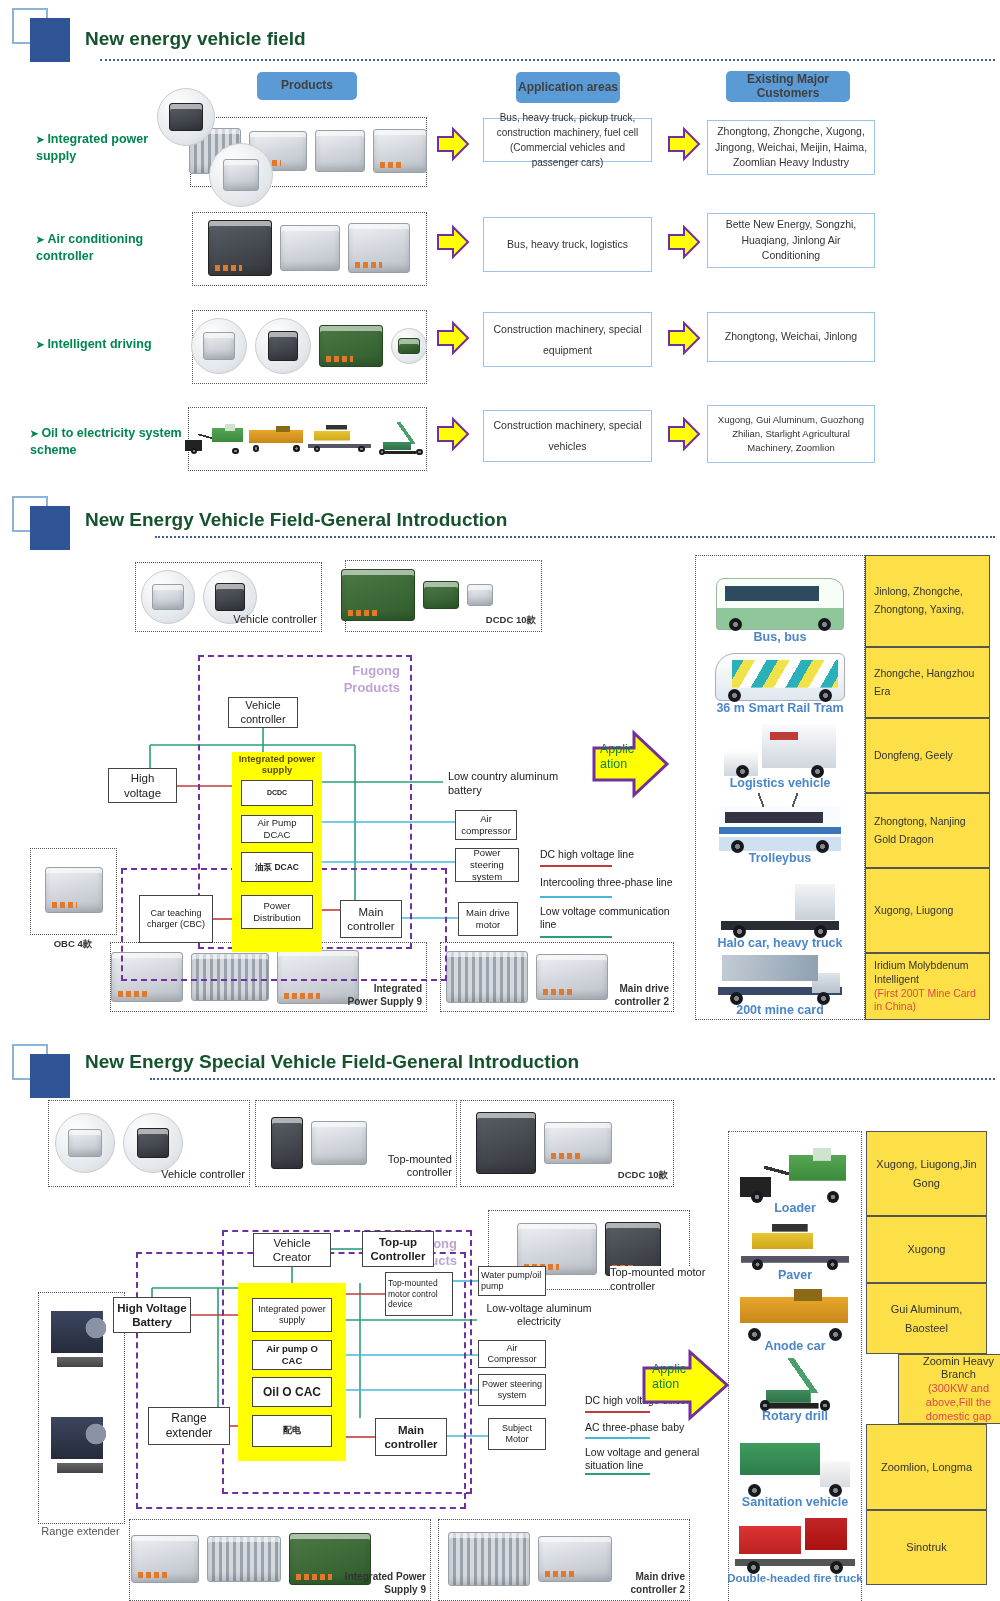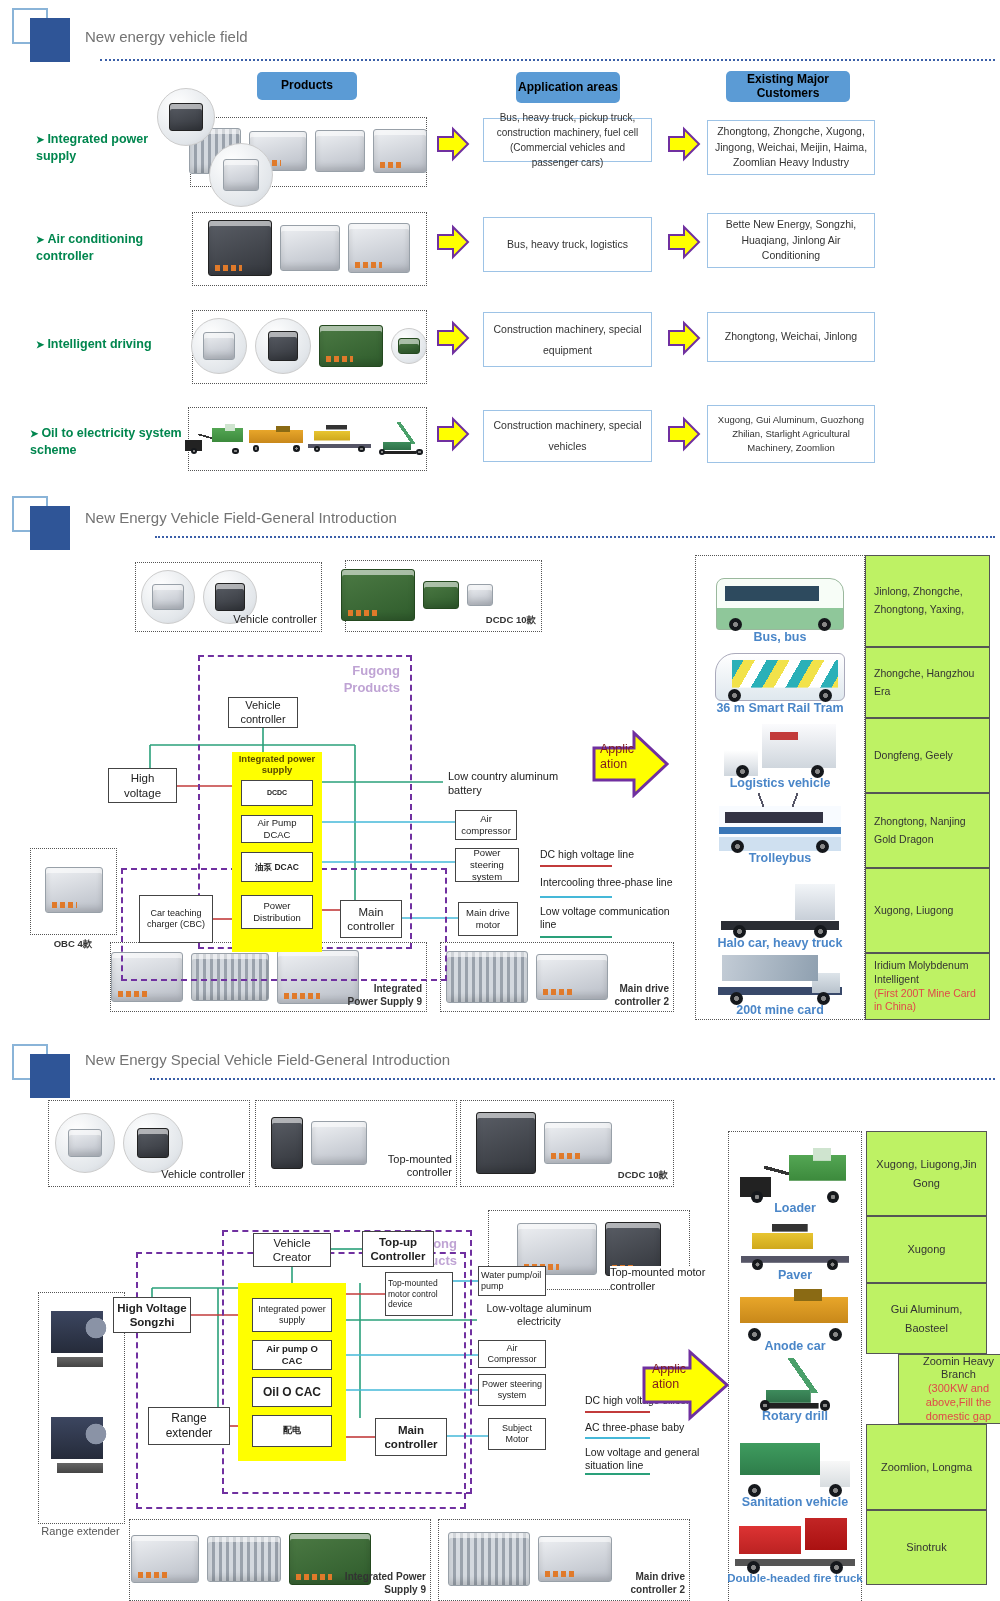--- a/index.html
+++ b/index.html
@@ -3,24 +3,24 @@
 <meta charset="utf-8">
 <style>
   html,body{margin:0;padding:0;background:#fff;}
   #page{position:relative;width:1000px;height:1601px;background:#fff;overflow:hidden;
         font-family:"Liberation Sans",sans-serif;color:#222;}
   .abs{position:absolute;}
   .sec{position:absolute;left:0;width:1000px;}
   
   .sq-light{position:absolute;width:32px;height:32px;border:2px solid #8ab4d8;background:#fff;}
   .sq-dark{position:absolute;width:40px;height:44px;background:#2f5597;}
-  .sec-title{position:absolute;font-size:15px;font-weight:normal;color:#737373;white-space:nowrap;}
+  .sec-title{position:absolute;font-size:19px;font-weight:bold;color:#14532d;white-space:nowrap;}
   .dotline{position:absolute;border-top:2px dotted #3a5fa8;height:0;}
   
-  .pill{position:absolute;background:#5b9bd5;color:#000000;font-weight:bold;font-size:12px;
+  .pill{position:absolute;background:#5b9bd5;color:#404040;font-weight:bold;font-size:12px;
         border-radius:5px;display:flex;align-items:center;justify-content:center;text-align:center;line-height:1.15;}
   
   .glabel{position:absolute;color:#00864e;font-weight:bold;font-size:12.5px;line-height:1.35;}
   .glabel .mk{color:#00864e;font-size:10px;margin-right:3px;}
   
   .dotbox{position:absolute;border:1.5px dotted #555;background:#fff;}
   .appbox{position:absolute;border:1px solid #9dc3e6;background:#fff;display:flex;align-items:center;justify-content:center;
           text-align:center;font-size:10px;color:#333;padding:3px 6px;box-sizing:border-box;line-height:1.5;}
   .wbox{position:absolute;border:1px solid #444;background:#fff;display:flex;align-items:center;justify-content:center;
         text-align:center;color:#222;padding:2px;box-sizing:border-box;line-height:1.25;}
@@ -29,21 +29,21 @@
   .fugong{position:absolute;color:#bfa3d4;font-weight:bold;font-size:13px;text-align:right;line-height:1.3;}
   .cap{position:absolute;font-size:11px;color:#222;line-height:1.25;}
   .capb{font-weight:bold;font-size:10px;color:#333;}
   .legtext{position:absolute;font-size:10.5px;color:#222;line-height:1.25;}
   .legline{position:absolute;height:0;border-top:2px solid;}
   .lg-red{border-color:#c23b3b;} .lg-cyan{border-color:#45b8d8;} .lg-green{border-color:#2aa07a;}
   
   .vt-imgcol{position:absolute;border:1.5px dotted #555;background:#fff;box-sizing:border-box;}
   .vt-cell{position:absolute;display:flex;flex-direction:column;align-items:center;justify-content:flex-end;box-sizing:border-box;padding-bottom:1px;}
   .vt-cap{font-size:12.5px;font-weight:bold;color:#4a86c8;white-space:nowrap;}
-  .cust{position:absolute;border:1px solid #555;background:#bef264;box-sizing:border-box;font-size:10.5px;color:#333;
+  .cust{position:absolute;border:1px solid #555;background:#fde047;box-sizing:border-box;font-size:10.5px;color:#333;
         display:flex;flex-direction:column;justify-content:center;padding:0 8px;line-height:1.7;}
   .cust.ctr{text-align:center;align-items:center;font-size:11px;}
   .rednote{color:#e04848;}
   
   .dev{background:linear-gradient(165deg,#eef0f3,#b9bec7);border:1px solid #98a0a8;border-radius:3px;
        box-shadow:inset 0 5px 0 rgba(255,255,255,.55), inset 0 -4px 6px rgba(0,0,0,.14);position:relative;flex:none;}
   .dev.oc::after{content:"";position:absolute;left:6px;bottom:4px;width:45%;height:6px;
        background:repeating-linear-gradient(90deg,#e07a2a 0 5px,rgba(0,0,0,0) 5px 8px);}
   .dev.fins{background:repeating-linear-gradient(90deg,#d4d9df 0 4px,#9aa2ac 4px 7px);}
   .dev.pcb{background:linear-gradient(160deg,#4c7a44,#2f5c2c);border-color:#24491f;}
@@ -101,21 +101,21 @@
      linear-gradient(#3e8c5c,#2f7049) 20px 40px/56px 16px no-repeat,
      linear-gradient(#222,#222) 14px 57px/72px 7px no-repeat;}
   .v-tank{width:118px;height:56px;background:
      linear-gradient(#f8f8f8,#d8dde0) right 4px top 22px/30px 26px no-repeat,
      linear-gradient(#3f9c5f,#2e7d4a) 4px 4px/80px 32px no-repeat,
      linear-gradient(#fff,#fff) 8px 14px/72px 6px no-repeat;}
   .v-fire{width:120px;height:56px;background:
      linear-gradient(#c22525,#a11) right 8px top 2px/42px 32px no-repeat,
      linear-gradient(#d33,#b22) 4px 10px/62px 28px no-repeat,
      linear-gradient(#555,#555) 0 43px/100% 7px no-repeat;}
-  .arrow-txt{position:absolute;font-size:12.5px;color:#7f1d1d;line-height:1.2;}
+  .arrow-txt{position:absolute;font-size:12.5px;color:#15803d;line-height:1.2;}
 </style>
 </head>
 <body>
 
 <div id="page">
 
 <div class="sec" style="top:0;height:490px;">
   <div class="sq-light" style="left:12px;top:8px;"></div>
   <div class="sq-dark" style="left:30px;top:18px;"></div>
   <div class="sec-title" style="left:85px;top:28px;">New energy vehicle field</div>
@@ -405,21 +405,21 @@
     </div>
   </div>
   <div class="cap" style="left:610px;top:226px;width:100px;z-index:2;background:#fff;">Top-mounted motor controller</div>
 
   <div class="pdash" style="left:222px;top:190px;width:246px;height:260px;z-index:1;"></div>
   <div class="fugong" style="left:352px;top:196px;width:105px;z-index:2;">Fugong Products</div>
   <div class="pdash" style="left:136px;top:212px;width:326px;height:253px;z-index:1;"></div>
 
   <div class="wbox" style="left:253px;top:193px;width:78px;height:34px;font-size:11.5px;z-index:2;">Vehicle Creator</div>
   <div class="wbox" style="left:362px;top:191px;width:72px;height:36px;font-size:11.5px;font-weight:bold;z-index:2;">Top-up Controller</div>
-  <div class="wbox" style="left:113px;top:257px;width:78px;height:36px;font-size:11.5px;font-weight:bold;z-index:2;">High Voltage Songzhi</div>
+  <div class="wbox" style="left:113px;top:257px;width:78px;height:36px;font-size:11.5px;font-weight:bold;z-index:2;">High Voltage Battery</div>
 
   <div class="ylw" style="left:238px;top:243px;width:108px;height:178px;z-index:2;"></div>
   <div class="wbox" style="left:252px;top:258px;width:80px;height:34px;font-size:9px;z-index:3;">Integrated power supply</div>
   <div class="wbox" style="left:252px;top:300px;width:80px;height:30px;font-size:9.5px;font-weight:bold;z-index:3;">Air pump O CAC</div>
   <div class="wbox" style="left:252px;top:337px;width:80px;height:30px;font-size:12px;font-weight:bold;z-index:3;">Oil O CAC</div>
   <div class="wbox" style="left:252px;top:375px;width:80px;height:32px;font-size:9px;font-weight:bold;z-index:3;">配电</div>
 
   <div class="wbox" style="left:385px;top:232px;width:68px;height:44px;font-size:8.5px;text-align:left;z-index:2;">Top-mounted motor control device</div>
   <div class="wbox" style="left:478px;top:226px;width:68px;height:30px;font-size:9px;text-align:left;z-index:2;">Water pump/oil pump</div>
   <div class="cap" style="left:480px;top:262px;width:118px;font-size:10.5px;text-align:center;z-index:2;">Low-voltage aluminum electricity</div>

